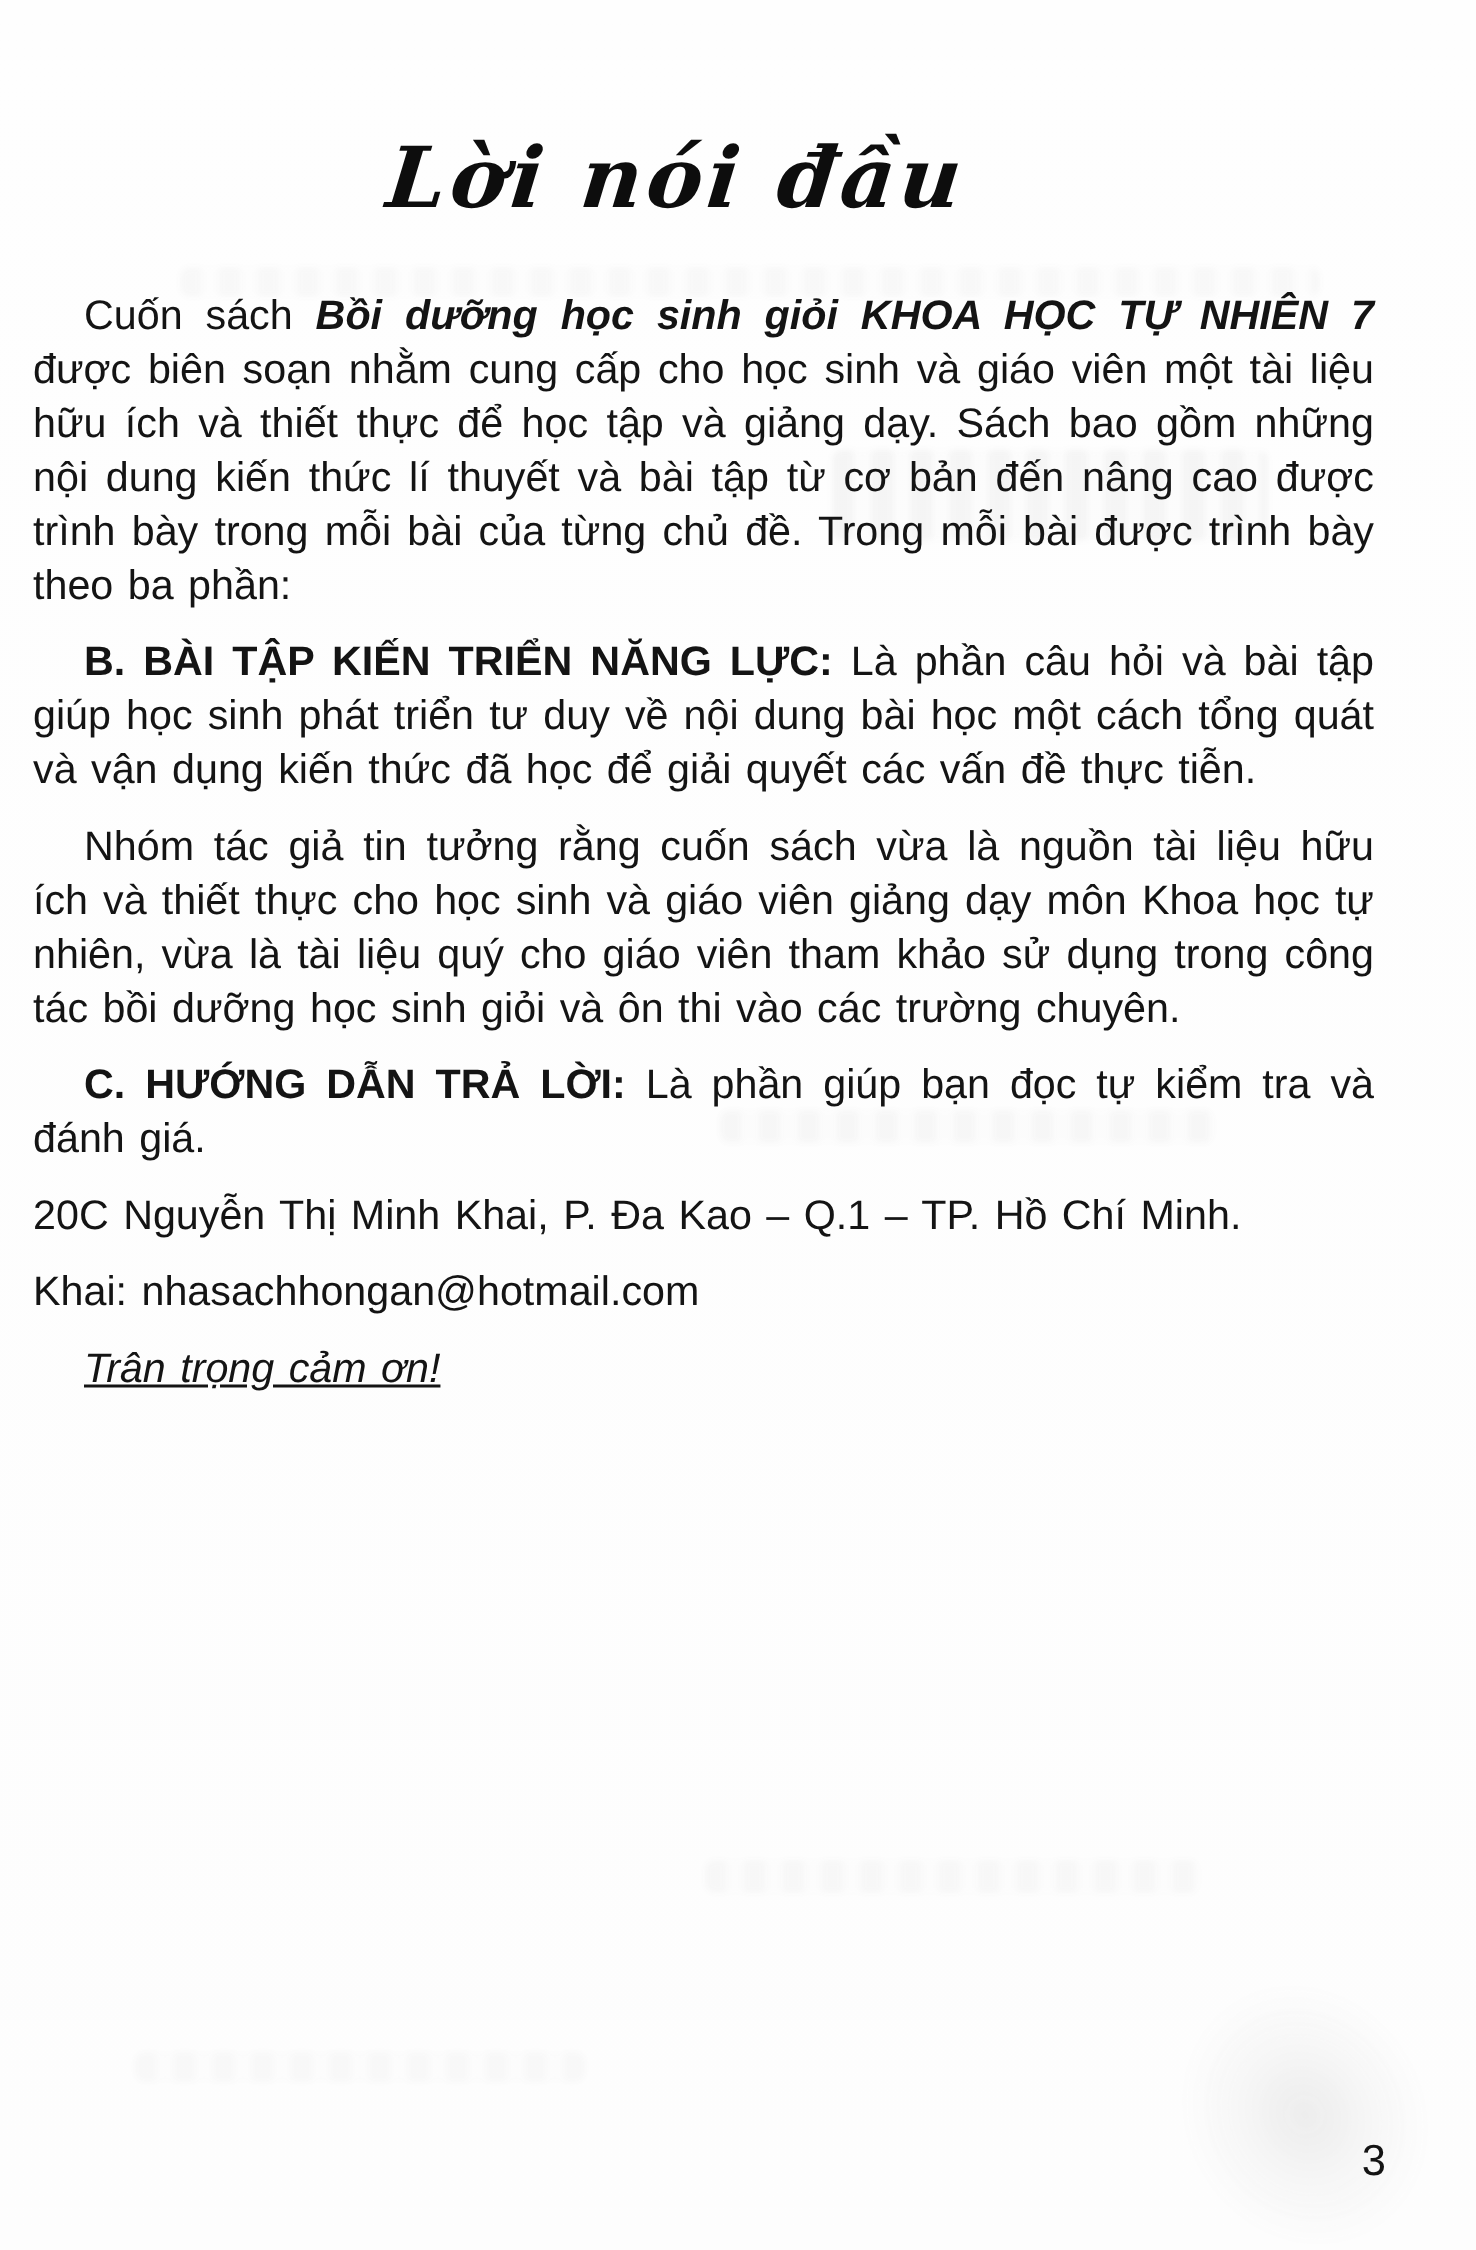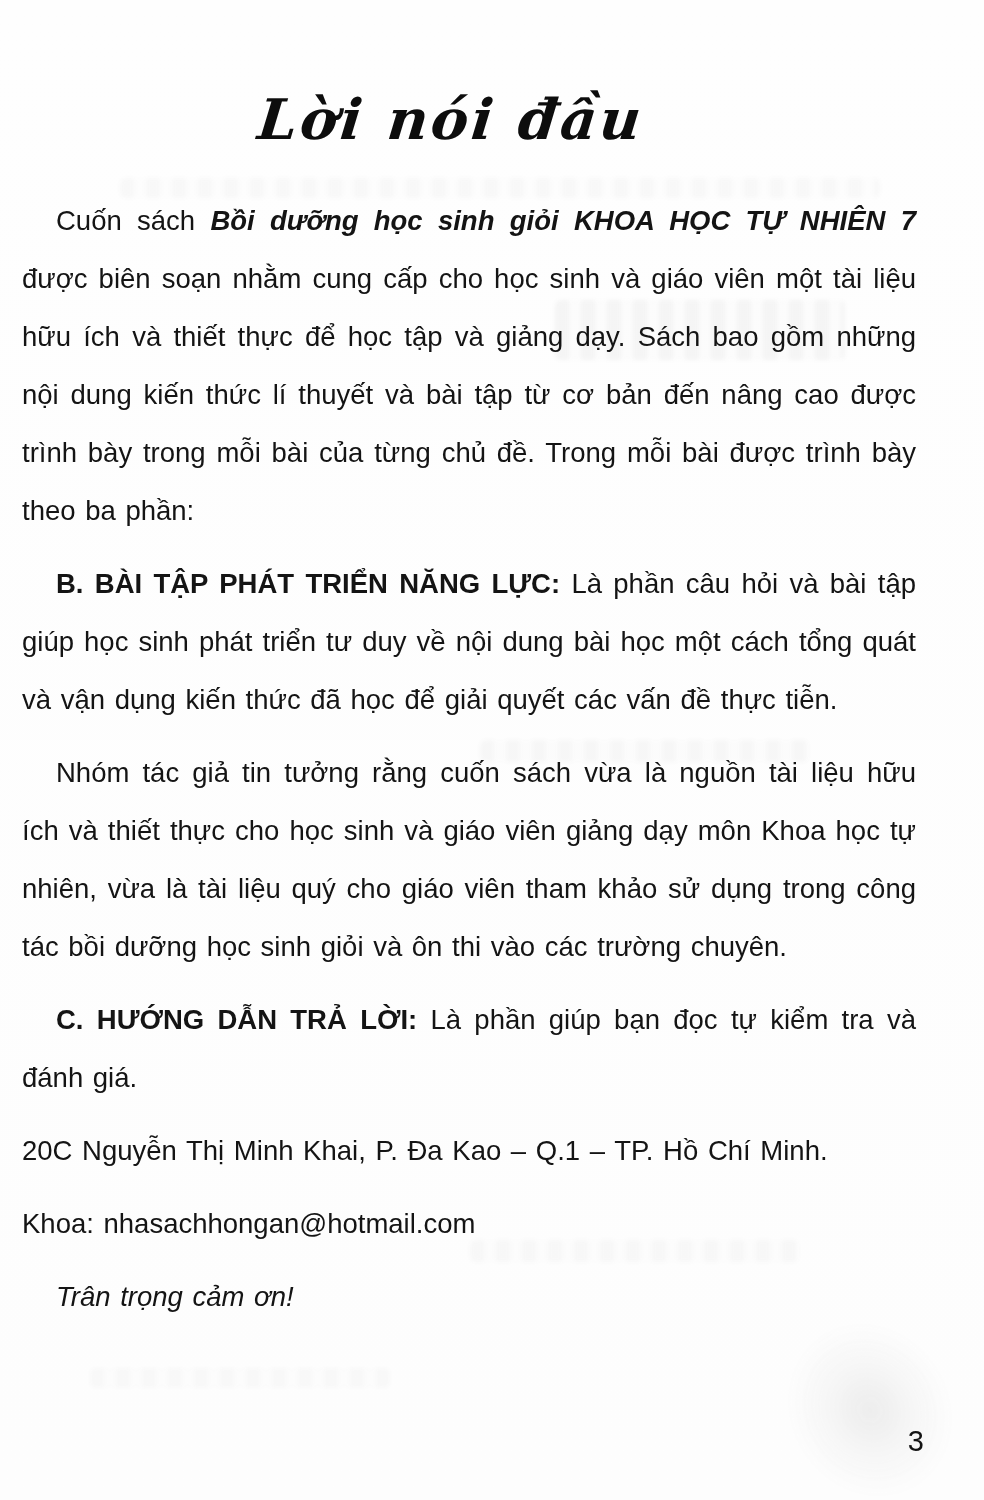--- a/index.html
+++ b/index.html
@@ -27,32 +27,32 @@
     font-style: italic;
     font-weight: bold;
     font-size: 56px;
     letter-spacing: 3px;
     margin: 86px 40px 40px 0;
     transform: skewX(-6deg);
     color: #0d0d0d;
   }
   p.body {
     font-size: 27.5px;
-    line-height: 58px;
+    line-height: 36px;
     text-align: justify;
     margin: 0 4px 15px 0;
     word-spacing: 2px;
   }
   .indent { text-indent: 34px; }
   .bi { font-weight: bold; font-style: italic; }
   .b  { font-weight: bold; }
   .center { text-align: right; text-indent: 0; }
   .addr { margin-top: 4px; margin-bottom: 14px; }
   .email { margin-bottom: 18px; }
-  .thanks { font-style: italic; text-align: left; margin-bottom: 10px; }
+  .thanks { font-style: italic; text-align: left; margin-bottom: 10px; text-decoration: underline; }
   .page-number {
     position: absolute;
     right: 60px; bottom: 42px;
     font-size: 29px;
     z-index: 3;
   }
   
   .smudge {
     position: absolute;
     z-index: 1;
@@ -84,31 +84,31 @@
   <div class="smudge smudge-bar" style="left:90px; top:1368px; width:300px; height:20px; opacity:0.3;"></div>
   <div class="smudge smudge-swoosh" style="left:790px; top:1320px; width:160px; height:180px;"></div>
 
   <div class="content">
 
     <h1 class="title">Lời nói đầu</h1>
 
     <p class="body indent"><span>Cuốn sách </span><span class="bi">Bồi dưỡng học sinh giỏi KHOA HỌC TỰ NHIÊN 7</span><span> được biên soạn nhằm cung cấp cho học sinh và giáo viên một tài liệu hữu ích và thiết thực để học tập và giảng dạy. Sách bao gồm những nội dung kiến thức lí thuyết và bài tập từ cơ bản đến nâng cao được trình bày trong mỗi bài của từng chủ đề. Trong mỗi bài được trình bày theo ba phần:</span></p>
 
 
-    <p class="body indent"><span class="b">B. BÀI TẬP PHÁT TRIỂN NĂNG LỰC:</span><span> Là phần câu hỏi và bài tập giúp học sinh phát triển tư duy về nội dung bài học một cách tổng quát và vận dụng kiến thức đã học để giải quyết các vấn đề thực tiễn.</span></p>
+    <p class="body indent"><span class="b">B. BÀI TẬP KIẾN TRIỂN NĂNG LỰC:</span><span> Là phần câu hỏi và bài tập giúp học sinh phát triển tư duy về nội dung bài học một cách tổng quát và vận dụng kiến thức đã học để giải quyết các vấn đề thực tiễn.</span></p>
 
     <p class="body indent">Nhóm tác giả tin tưởng rằng cuốn sách vừa là nguồn tài liệu hữu ích và thiết thực cho học sinh và giáo viên giảng dạy môn Khoa học tự nhiên, vừa là tài liệu quý cho giáo viên tham khảo sử dụng trong công tác bồi dưỡng học sinh giỏi và ôn thi vào các trường chuyên.</p>
 
     <p class="body indent"><span class="b">C. HƯỚNG DẪN TRẢ LỜI:</span><span> Là phần giúp bạn đọc tự kiểm tra và đánh giá.</span></p>
 
 
 
     <p class="body center addr">20C Nguyễn Thị Minh Khai, P. Đa Kao – Q.1 – TP. Hồ Chí Minh.</p>
 
-    <p class="body center email">Khoa: nhasachhongan@hotmail.com</p>
+    <p class="body center email">Khai: nhasachhongan@hotmail.com</p>
 
     <p class="body indent thanks">Trân trọng cảm ơn!</p>
 
   </div>
 
   <div class="page-number">3</div>
 
 </div>
 
 </body></html>

